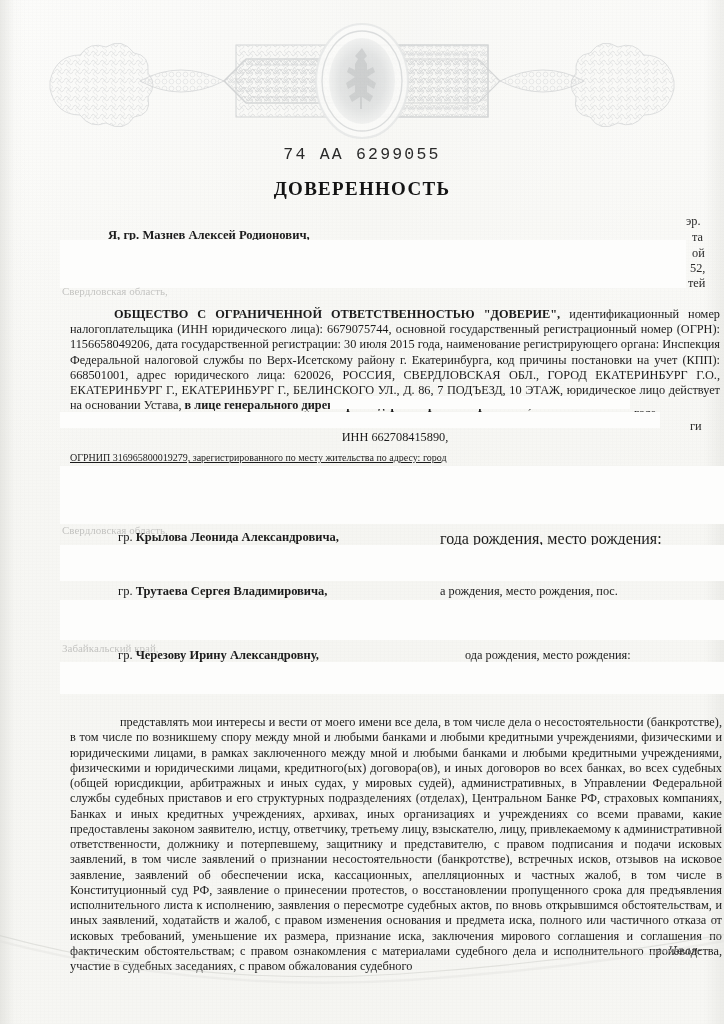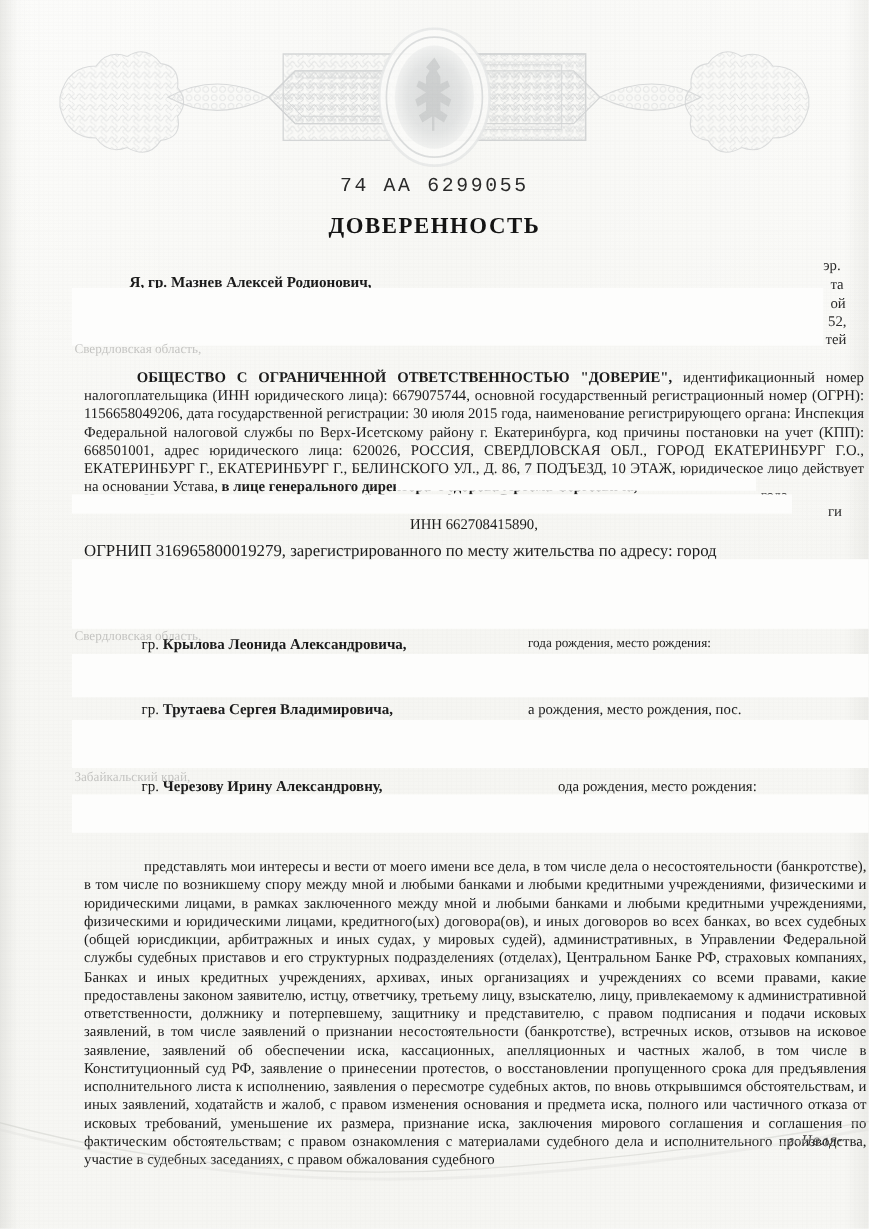--- a/index.html
+++ b/index.html
@@ -80,30 +80,30 @@
   .p-company{left:70px;width:650px;top:292px;text-indent:44px;}
   .p-ip{left:70px;width:650px;top:394px;}
   .ip-line{text-indent:50px;}
 
   .inn-ip{
     position:absolute;left:0;width:650px;top:430px;
     text-align:center;font-size:12.3px;
   }
   .ogrnip{
     position:absolute;left:70px;width:650px;top:452px;
-    font-size:14px;text-align:justify;
+    font-size:10px;text-align:justify;text-decoration:underline;
   }
 
   .rep{position:absolute;font-size:12.5px;white-space:nowrap;}
   .rep b{font-weight:bold;text-align:center;}
   .rep-name{font-weight:bold;}
   .rep-tail{font-weight:normal;}
 
   .r1{left:118px;top:530px;}
-  .r1-tail{position:absolute;left:440px;top:530px;font-size:11px;white-space:nowrap;text-align:right;}
+  .r1-tail{position:absolute;left:440px;top:530px;font-size:16px;white-space:nowrap;text-align:right;}
   .r2{left:118px;top:584px;}
   .r2-tail{position:absolute;left:440px;top:584px;font-size:12.3px;white-space:nowrap;}
   .r3{left:118px;top:648px;}
   .r3-tail{position:absolute;left:465px;top:648px;font-size:12.3px;white-space:nowrap;}
 
   .p-powers{
     left:70px;width:652px;top:700px;
     font-size:12.3px;line-height:15.25px;
     text-indent:50px;
   }

